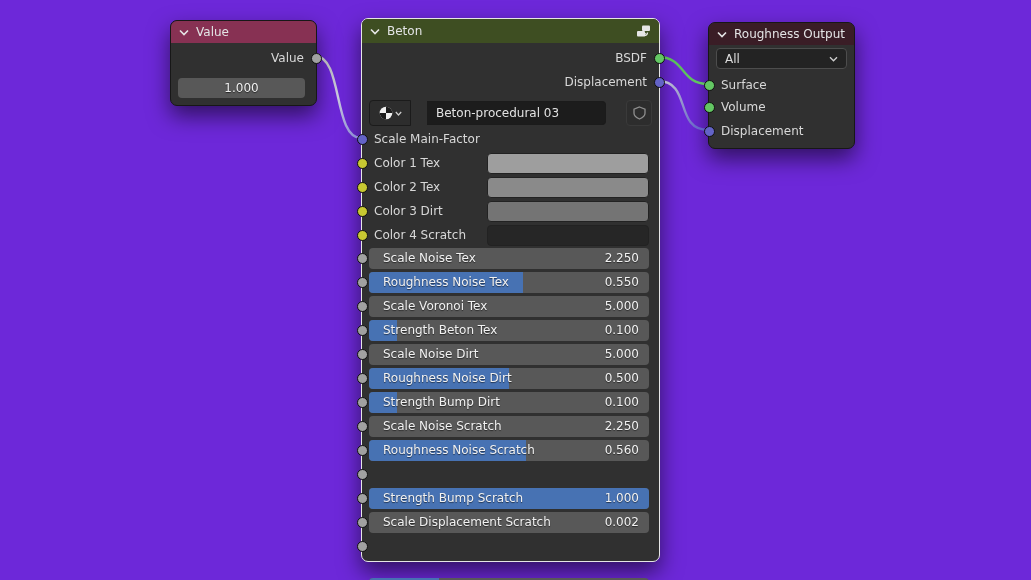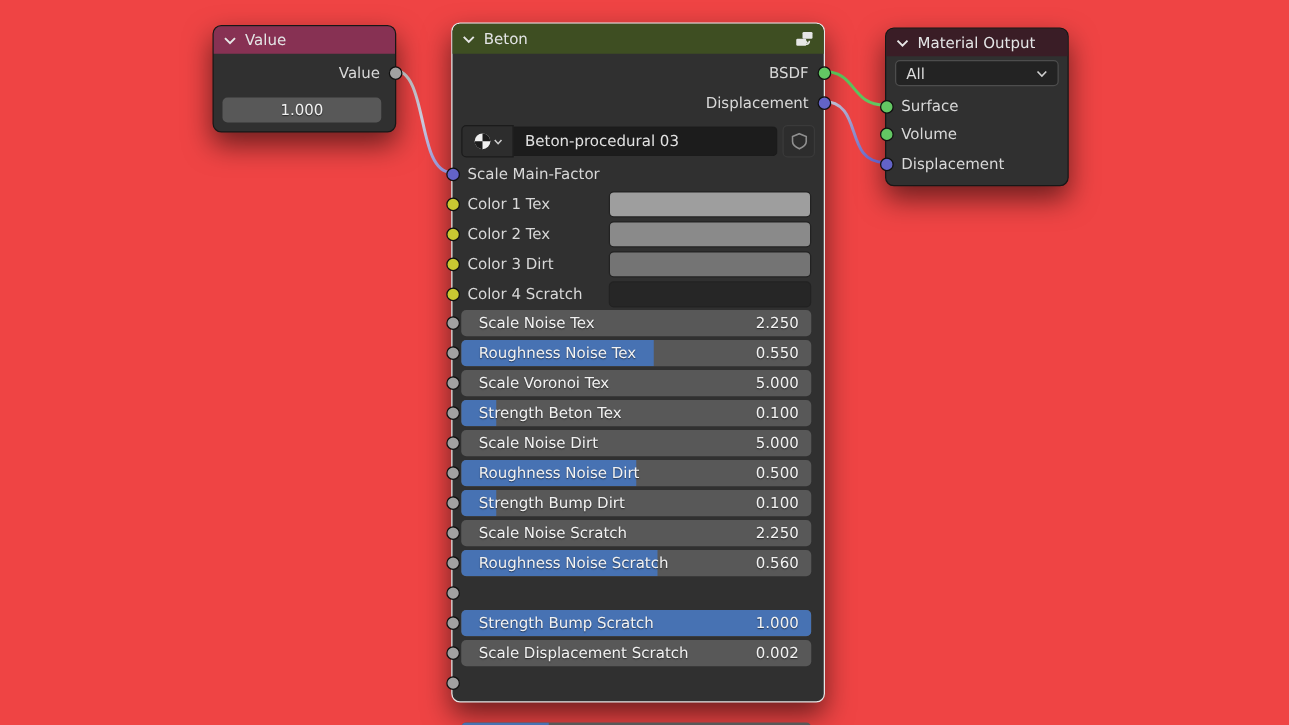--- a/index.html
+++ b/index.html
@@ -1,16 +1,16 @@
 <!DOCTYPE html>
 <html><head>
 <meta charset="utf-8">
 <style>
   html,body{margin:0;padding:0;background:#000;}
-  .stage{position:relative;width:1031px;height:580px;background:#ef4444;overflow:hidden;
+  .stage{position:relative;width:1031px;height:580px;background:#6d28d9;overflow:hidden;
          font-family:"DejaVu Sans","Liberation Sans",sans-serif;font-size:12px;color:#d8d8d8;}
   .node{position:absolute;background:#303030;border:1px solid #171717;border-radius:7px;
         box-shadow:0 10px 22px rgba(0,0,0,.55);}
   .node.active{border:1px solid #e6e6e6;}
   .node-header{display:flex;align-items:center;gap:7px;height:22px;padding:0 8px;
                border-radius:6px 6px 0 0;color:#e3e4e5;}
   .hdr-title{flex:1;white-space:nowrap;}
   .row{position:relative;display:flex;align-items:center;height:22px;}
   .row.right{justify-content:flex-end;}
   .lbl{padding-left:12px;white-space:nowrap;}
@@ -90,21 +90,21 @@
 
     <div class="row right" style="margin-top:4px;">
       <span class="lbl-r">BSDF</span>
       <span class="socket right s-shader" style="top:6px;"></span>
     </div>
     <div class="row right" style="margin-top:2px;">
       <span class="lbl-r">Displacement</span>
       <span class="socket right s-vector" style="top:6px;"></span>
     </div>
 
-    <div class="mat-row" style="top:82px;">
+    <div class="mat-row" style="top:82px;gap:16px;">
       <span class="mat-browse">
         <span class="icon">
           <svg width="14" height="14" viewBox="0 0 14 14">
             <circle cx="7" cy="7" r="6.3" fill="#f0f0f0"></circle>
             <path d="M7 7 L7 0.7 A6.3 6.3 0 0 1 13.3 7 Z" fill="#1c1c1c"></path>
             <path d="M7 7 L7 13.3 A6.3 6.3 0 0 1 0.7 7 Z" fill="#1c1c1c"></path>
           </svg>
         </span>
         <span class="icon">
           <svg width="7" height="5" viewBox="0 0 7 5">
@@ -226,21 +226,21 @@
       <div id="slider-rows"></div>
   </div>
 
   <div class="node" style="left:708px;top:22px;width:145px;height:125px;">
     <div class="node-header" style="background:#3a1d26;">
       <span class="icon">
         <svg width="10" height="7" viewBox="0 0 10 7">
             <polyline points="1,1.5 5,5.5 9,1.5" fill="none" stroke="#e6e6e6" stroke-width="1.6"></polyline>
           </svg>
       </span>
-      <span class="hdr-title">Material Output</span>
+      <span class="hdr-title">Roughness Output</span>
     </div>
     <div class="dropdown" style="top:25px;">
       <span class="dd-label">All</span>
       <span class="icon">
         <svg width="9" height="6" viewBox="0 0 9 6">
             <polyline points="1,1.2 4.5,4.8 8,1.2" fill="none" stroke="#cfcfcf" stroke-width="1.3"></polyline>
           </svg>
       </span>
     </div>
     <div class="row" style="position:absolute;left:0;right:0;top:73px;">

